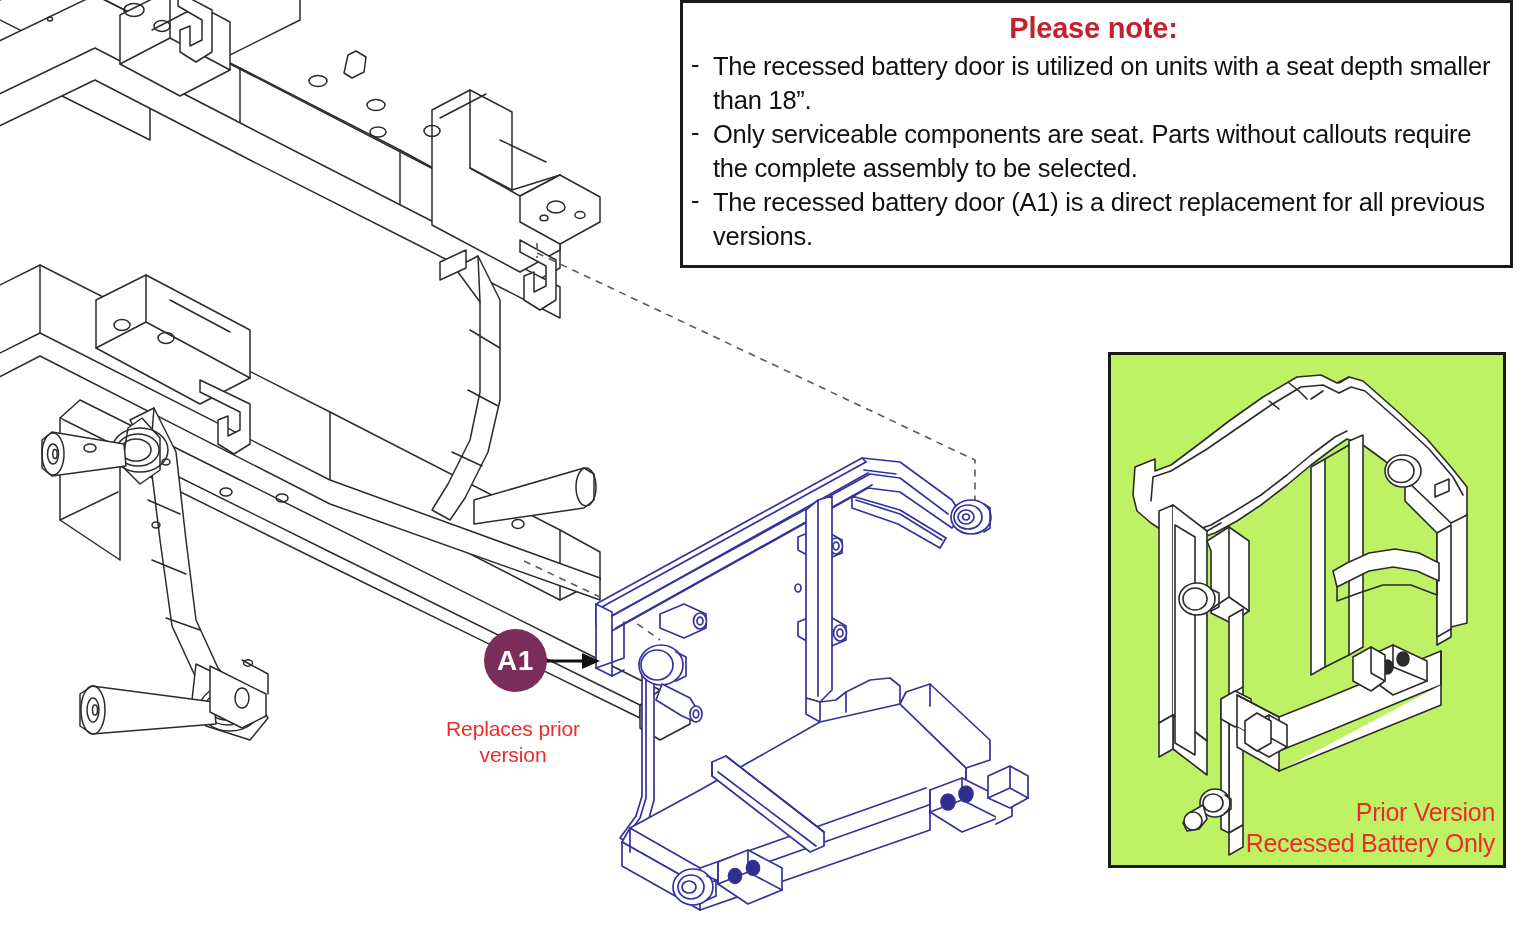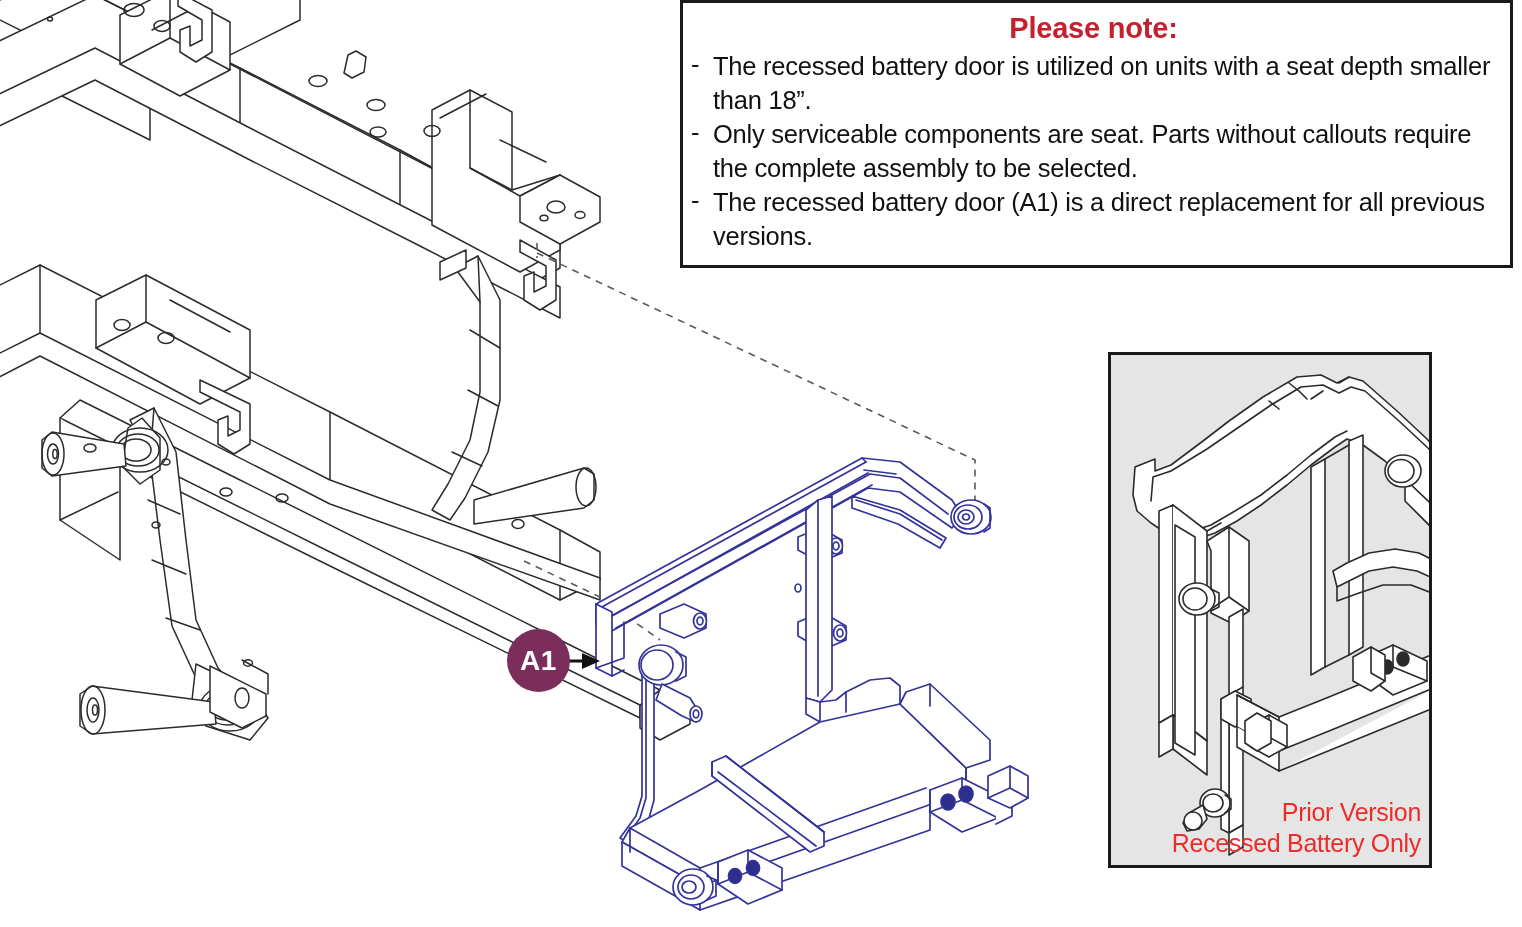--- a/index.html
+++ b/index.html
@@ -70,43 +70,43 @@
     font-size: 25.5px;
     line-height: 34px;
     color: #111111;
   }
 
   
   #inset-box {
     position: absolute;
     left: 1108px;
     top: 352px;
-    width: 324px;
+    width: 398px;
     height: 516px;
     box-sizing: border-box;
     border: 3px solid #1a1a1a;
-    background: #e5e5e5;
+    background: #bef264;
     overflow: hidden;
   }
   #inset-caption {
     position: absolute;
     left: 0;
     right: 8px;
     bottom: 6px;
     text-align: right;
     color: #EE2B2B;
     font-size: 25px;
     line-height: 31px;
     letter-spacing: -0.3px;
   }
 
   
   #callout-a1 {
     position: absolute;
-    left: 507px;
+    left: 484px;
     top: 629px;
     width: 63px;
     height: 63px;
     border-radius: 50%;
     background: #7B2D5C;
     color: #ffffff;
     font-weight: bold;
     font-size: 28px;
     display: flex;
     align-items: center;
@@ -397,20 +397,24 @@
     <svg width="1522" height="927" viewBox="0 0 1522 927" xmlns="http://www.w3.org/2000/svg">
       <g>
         <line x1="546" y1="661" x2="584" y2="661" stroke="#111111" stroke-width="3"></line>
         <path d="M 582 653 L 600 661 L 582 669 Z" fill="#111111"></path>
       </g>
     </svg>
   </div>
 
   <div id="callout-a1">A1</div>
 
+  <div id="callout-a1-sub">
+    <div>Replaces prior</div>
+    <div>version</div>
+  </div>
 
   <div id="inset-box">
 
     <svg width="392" height="510" viewBox="0 0 392 510" xmlns="http://www.w3.org/2000/svg">
       <g fill="none" stroke="#2b2b2b" stroke-width="1.6" stroke-linejoin="round" stroke-linecap="round">
 
         <path d="M 22 140 L 24 112 L 44 104 L 44 116 L 60 110 L 92 86 L 118 66 L 152 42
                  L 186 22 L 210 20 L 226 28 L 238 22 L 252 26 L 286 56 L 316 84 L 340 112
                  L 356 132 L 356 160 L 340 170 L 318 148 L 296 126 L 274 106 L 252 90
                  L 236 84 L 224 92 L 200 110 L 176 130 L 150 150 L 126 166 L 104 178

